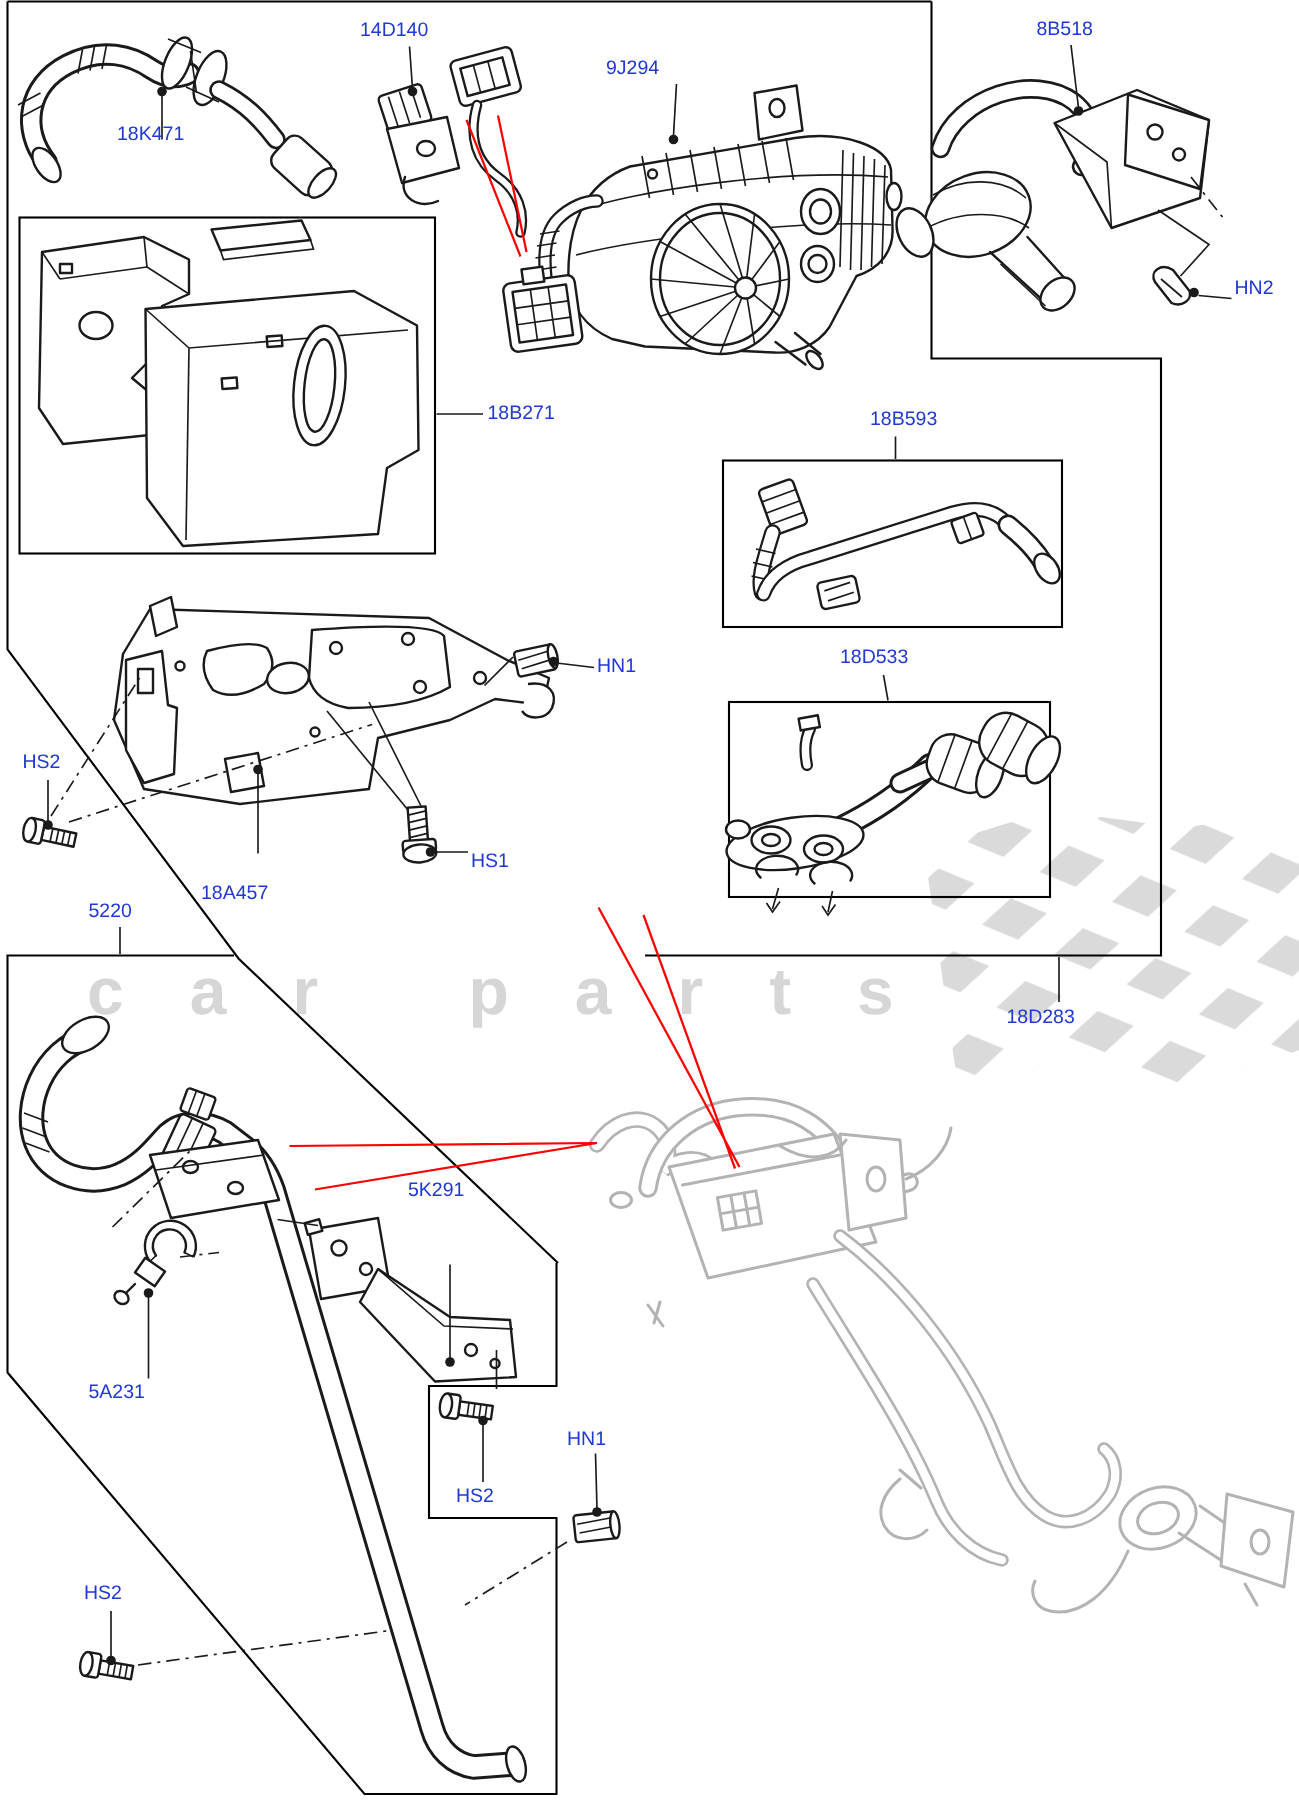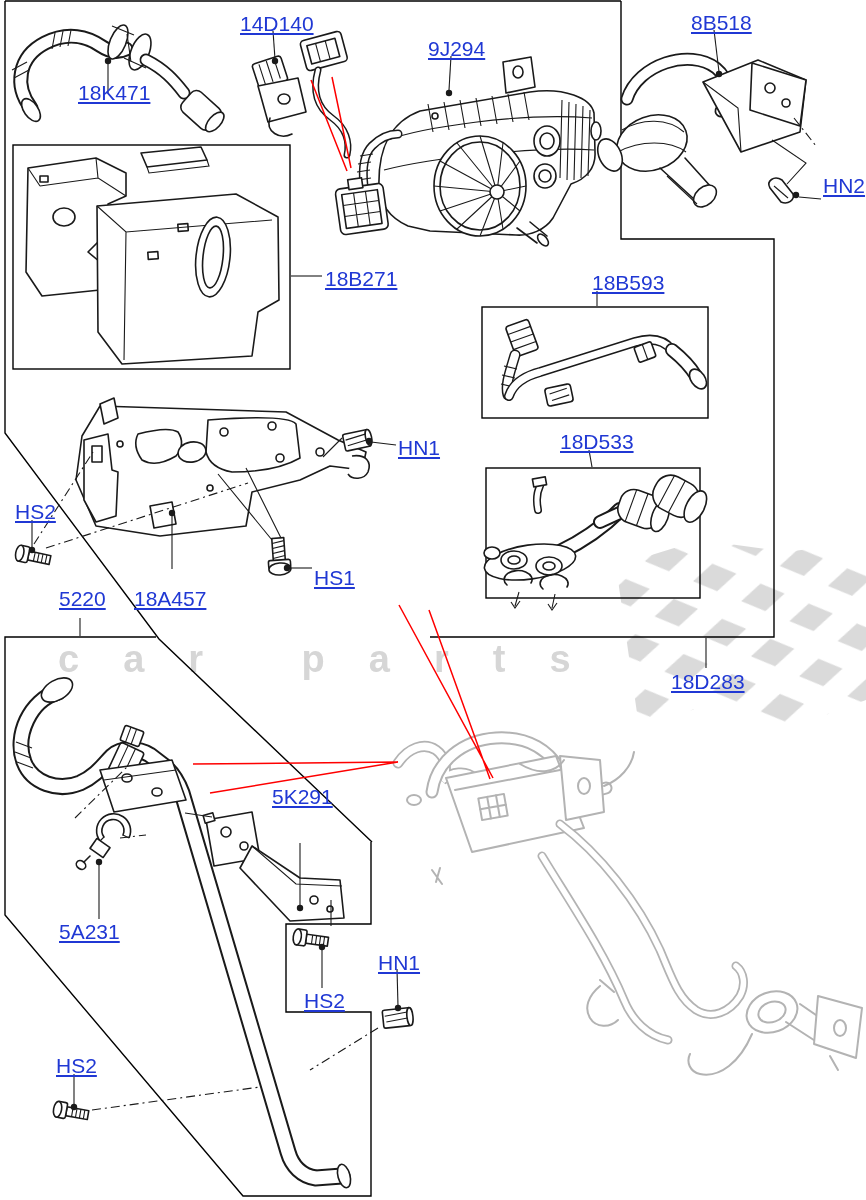--- a/index.html
+++ b/index.html
@@ -5,25 +5,25 @@
   :root{
     --label-blue:#2038d4; --leader-red:#fe0000; --line-dark:#1a1a1a;
     --faded-gray:#b3b3b3; --checker-gray:#dadada; --watermark-pink:#e62e3a38;
     --watermark-gray:#d6d6d6; --background:#ffffff;
   }
   html,body{margin:0;padding:0;background:#888;}
   #stage{position:relative;width:866px;height:1200px;background:var(--background);
          overflow:hidden;font-family:"Liberation Sans",sans-serif;margin:0 auto;}
   .wm-brand{position:absolute;left:44px;top:518px;font-size:158px;font-weight:bold;
             letter-spacing:-4px;color:var(--watermark-pink);line-height:1;z-index:1;}
-  .wm-tag{position:absolute;left:58px;top:640px;font-size:38px;font-weight:bold;
+  .wm-tag{position:absolute;left:58px;top:640px;font-size:44px;font-weight:bold;
           letter-spacing:44px;color:var(--watermark-gray);line-height:1;z-index:1;}
   svg.art{position:absolute;left:0;top:0;z-index:2;}
-  .plabel{position:absolute;z-index:3;font-size:21px;color:var(--label-blue);
-          white-space:nowrap;cursor:pointer;text-decoration:underline;}
+  .plabel{position:absolute;z-index:3;font-size:13px;color:var(--label-blue);
+          white-space:nowrap;cursor:pointer;}
   .frame{stroke:#000;fill:none;stroke-width:1.4px;}
   .blk{stroke:var(--line-dark);fill:none;stroke-width:1.6px;stroke-linecap:round;stroke-linejoin:round;}
   .blkf{stroke:var(--line-dark);fill:#fff;stroke-width:1.6px;stroke-linejoin:round;}
   .thin{stroke:var(--line-dark);fill:none;stroke-width:1.1px;}
   .dash{stroke:var(--line-dark);fill:none;stroke-width:1.1px;stroke-dasharray:9 4 2 4;}
   .dot{fill:var(--line-dark);stroke:none;}
   .red{stroke:var(--leader-red);fill:none;stroke-width:1.5px;}
   .tube-o{stroke:var(--line-dark);fill:none;stroke-linecap:round;}
   .tube-i{stroke:#fff;fill:none;stroke-linecap:round;}
   .fade{stroke:var(--faded-gray);fill:none;stroke-width:2px;stroke-linecap:round;stroke-linejoin:round;}
@@ -396,30 +396,30 @@
       <path class="dash" d="M34,544 L93,452 M46,548 L248,483"></path>
       <path class="dash" d="M75,818 L128,766 M120,838 L146,835"></path>
       <path class="dash" d="M378,1028 L310,1070"></path>
       <path class="dash" d="M92,1110 L260,1087"></path>
       <path class="dash" d="M794,118 L816,146"></path>
     </g>
   </svg>
 
   <div class="plabel" style="left:78px;top:81px">18K471</div>
   <div class="plabel" style="left:240px;top:12px">14D140</div>
-  <div class="plabel" style="left:428px;top:37px">9J294</div>
+  <div class="plabel" style="left:404px;top:37px">9J294</div>
   <div class="plabel" style="left:691px;top:11px">8B518</div>
-  <div class="plabel" style="left:823px;top:174px">HN2</div>
+  <div class="plabel" style="left:823px;top:184px">HN2</div>
   <div class="plabel" style="left:325px;top:267px">18B271</div>
-  <div class="plabel" style="left:592px;top:271px">18B593</div>
+  <div class="plabel" style="left:580px;top:271px">18B593</div>
   <div class="plabel" style="left:560px;top:430px">18D533</div>
   <div class="plabel" style="left:398px;top:436px">HN1</div>
   <div class="plabel" style="left:15px;top:500px">HS2</div>
   <div class="plabel" style="left:134px;top:587px">18A457</div>
   <div class="plabel" style="left:314px;top:566px">HS1</div>
-  <div class="plabel" style="left:59px;top:587px">5220</div>
+  <div class="plabel" style="left:59px;top:599px">5220</div>
   <div class="plabel" style="left:671px;top:670px">18D283</div>
   <div class="plabel" style="left:272px;top:785px">5K291</div>
   <div class="plabel" style="left:59px;top:920px">5A231</div>
   <div class="plabel" style="left:304px;top:989px">HS2</div>
   <div class="plabel" style="left:378px;top:951px">HN1</div>
   <div class="plabel" style="left:56px;top:1054px">HS2</div>
 </div>
 
 </body></html>

